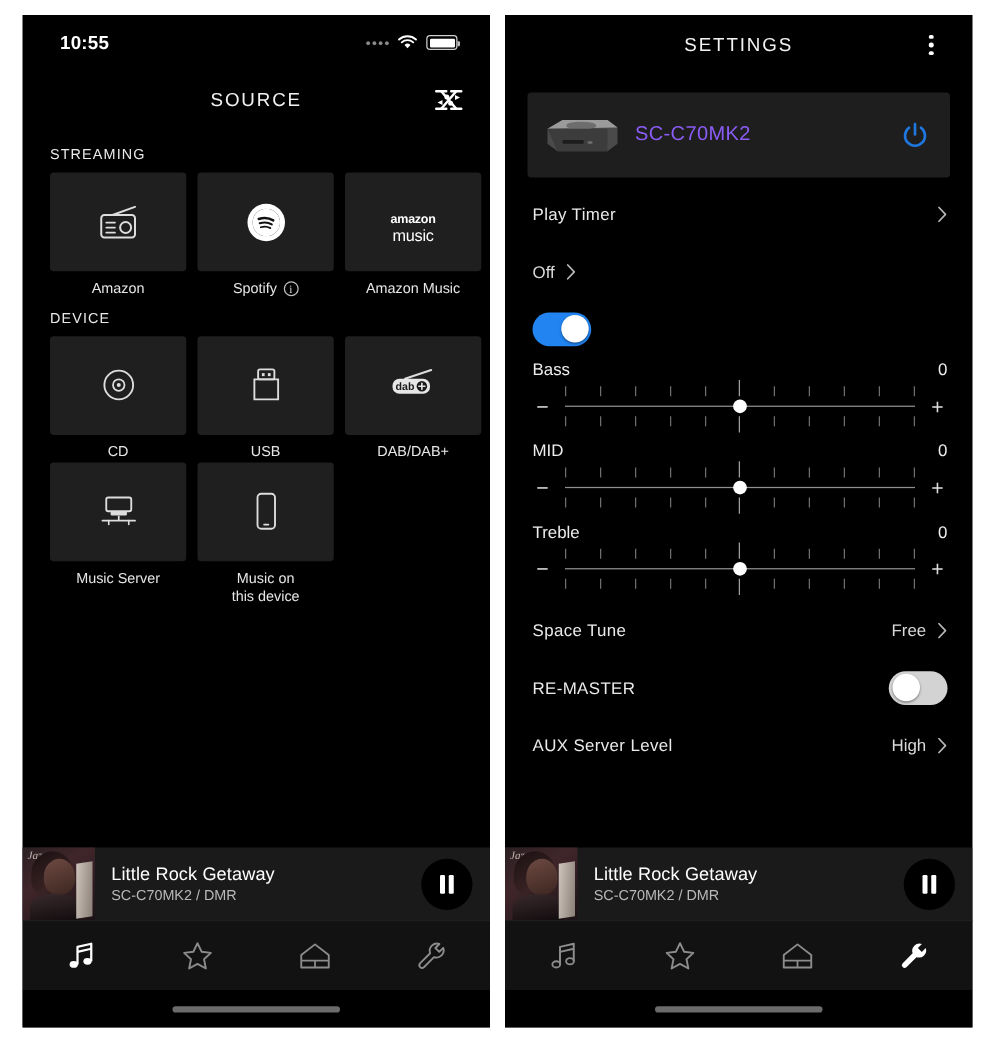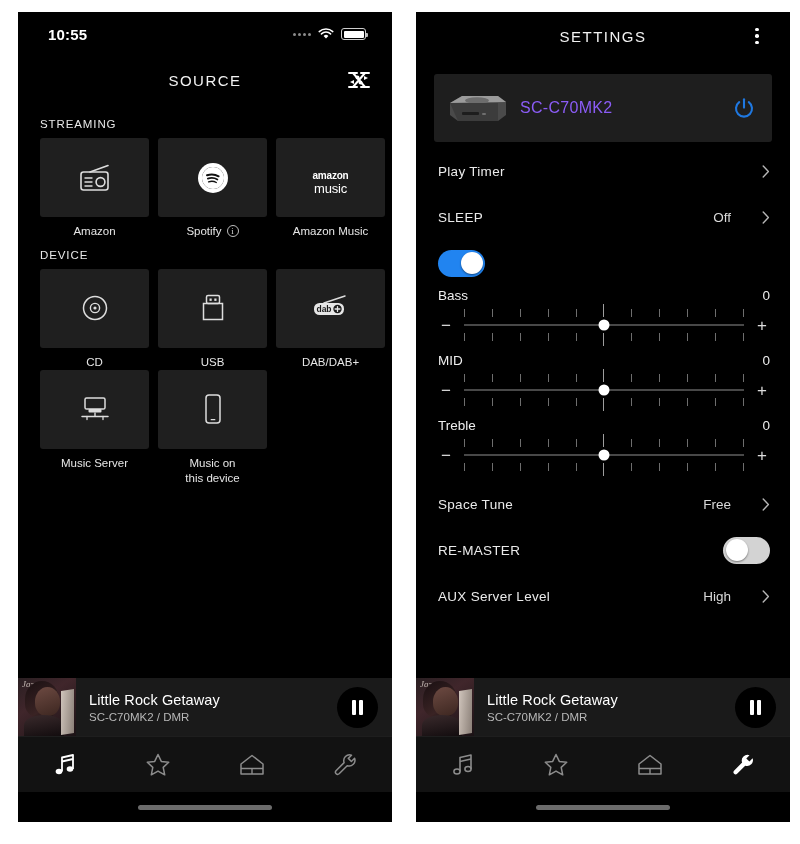--- a/index.html
+++ b/index.html
@@ -9,21 +9,20 @@
     font-family: "Liberation Sans", sans-serif;
     overflow: hidden;
   }
   .stage {
     position: relative;
     width: 800px; height: 844px;
     background: #ffffff;
     display: flex;
     gap: 12px;
     padding: 12px 10px 22px 18px;
-    justify-content: space-between;
   }
   .phone {
     position: relative;
     width: 374px;
     height: 810px;
     background: #000000;
     overflow: hidden;
     display: flex;
     flex-direction: column;
   }
@@ -138,21 +137,20 @@
   .device-name {
     flex: 1 1 auto;
     color: #8b5cf6; font-size: 16px; letter-spacing: .3px;
   }
   .power-btn { width: 24px; height: 24px; flex: 0 0 auto; }
 
   .row {
     display: flex; align-items: center;
     padding: 0 20px 0 22px;
     height: 46px;
-    gap: 22px;
   }
   .row-label { color: #eaeaea; font-size: 13.5px; flex: 1 1 auto; letter-spacing: .3px; }
   .row-value { color: #d9d9d9; font-size: 13.5px; margin-right: 9px; }
   .chev { width: 8px; height: 13px; opacity: .85; }
 
   .toggle {
     width: 47px; height: 27px; border-radius: 14px; position: relative;
     flex: 0 0 auto;
   }
   .toggle.on { background: #2184f0; }
@@ -514,21 +512,20 @@
 
       <div class="row">
         <span class="row-label">Play Timer</span>
         <span class="row-value"></span>
         <svg class="chev" viewBox="0 0 8 13">
           <path d="M1.2 1 L6.4 6.5 1.2 12" stroke="#d6d6d6" stroke-width="1.4" fill="none" stroke-linecap="round" stroke-linejoin="round"></path>
         </svg>
       </div>
 
       <div class="row">
-        <span class="row-label">SLEEP</span>
         <span class="row-value">Off</span>
         <svg class="chev" viewBox="0 0 8 13">
           <path d="M1.2 1 L6.4 6.5 1.2 12" stroke="#d6d6d6" stroke-width="1.4" fill="none" stroke-linecap="round" stroke-linejoin="round"></path>
         </svg>
       </div>
 
       <div class="row">
         <span class="toggle on">
             <span class="knob"></span>
           </span>

